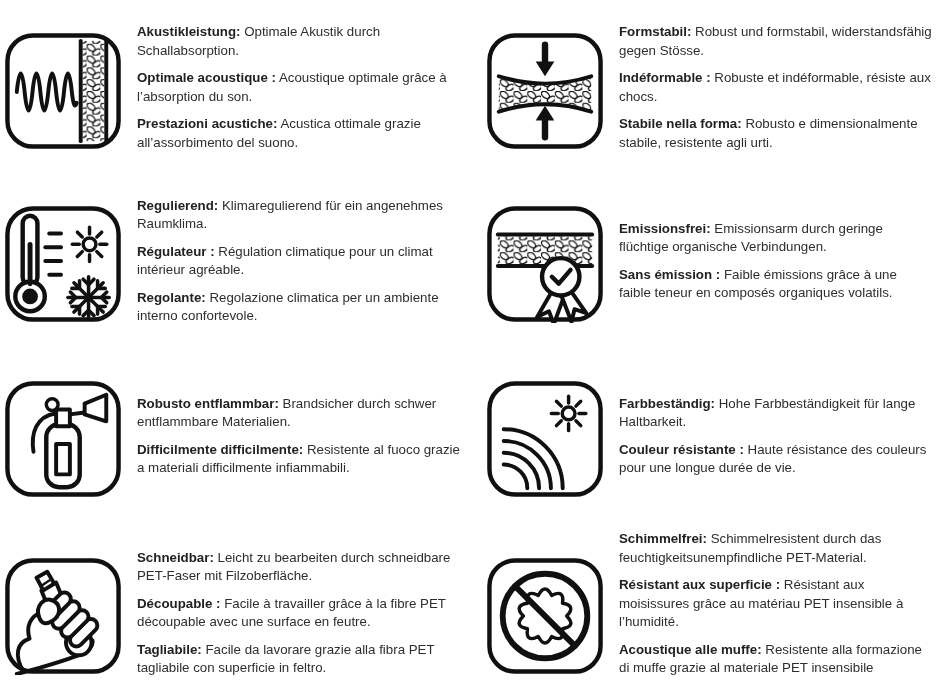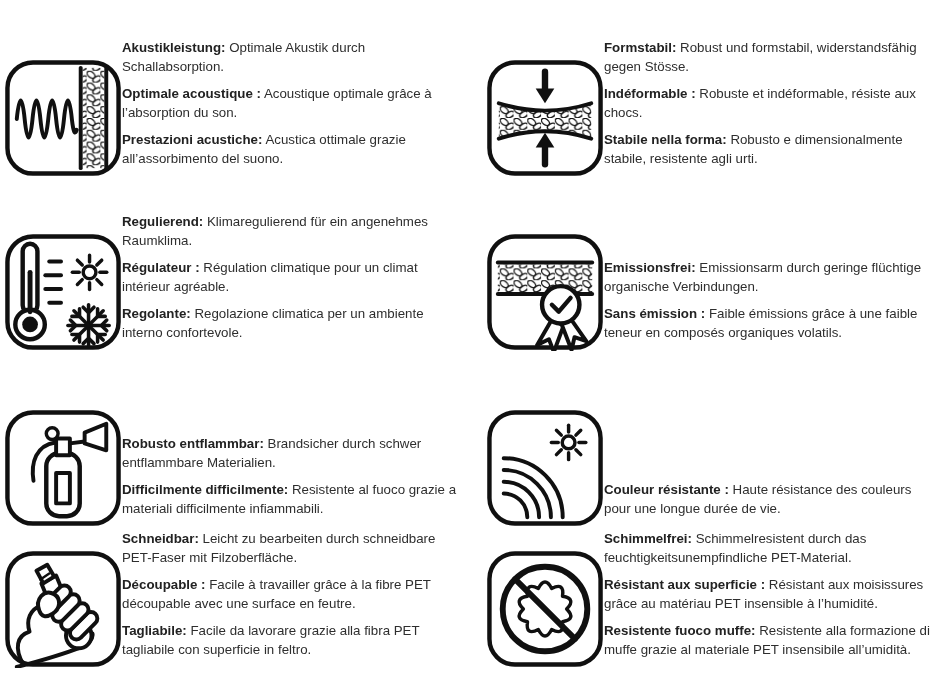--- a/index.html
+++ b/index.html
@@ -1,18 +1,18 @@
 <!DOCTYPE html>
 <html><head>
 <meta charset="utf-8">
 <style>
   html,body{margin:0;padding:0;background:#ffffff;}
   body{width:936px;height:680px;font-family:"Liberation Sans",sans-serif;color:#2e2e2e;overflow:hidden;}
   .grid{display:grid;grid-template-columns:468px 468px;grid-template-rows:173px 174px 176px auto;padding-top:4px;box-sizing:border-box;}
-  .cell{display:flex;align-items:flex-end;padding-left:4px;padding-right:6px;box-sizing:border-box;}
+  .cell{display:flex;align-items:center;gap:15px;padding-left:4px;padding-right:6px;box-sizing:border-box;}
   .cell:nth-child(even){padding-left:18px;padding-right:4px;}
   .icon{flex:0 0 118px;width:118px;height:118px;}
   .icon svg{display:block;width:118px;height:118px;}
   .txt{flex:1 1 auto;padding-top:3px;min-width:0;}
   .txt p{margin:0 0 9px 0;font-size:13.3px;line-height:18.5px;}
   .txt b{font-weight:700;color:#222222;}
   
   .fr{fill:#ffffff;stroke:#101010;stroke-width:4.5;}
   .s{fill:none;stroke:#101010;stroke-linecap:round;stroke-linejoin:round;}
   .w{fill:#ffffff;stroke:#101010;stroke-linejoin:round;stroke-linecap:round;}
@@ -180,20 +180,21 @@
             <use href="#rayB" transform="rotate(270)"></use>
           <use href="#rayB" transform="rotate(315)"></use>
         </g>
         <path class="s" stroke-width="4" d="M18,86 A24,24 0 0 1 42,110"></path>
         <path class="s" stroke-width="4" d="M18,74 A36,36 0 0 1 54,110"></path>
         <path class="s" stroke-width="4" d="M18,62 A48,48 0 0 1 66,110"></path>
         <path class="s" stroke-width="4" d="M18,50 A60,60 0 0 1 78,110"></path>
       </svg>
     </div>
     <div class="txt">
+      <p><b>Farbbeständig:</b> <span>Hohe Farbbeständigkeit für lange Haltbarkeit.</span></p>
       <p><b>Couleur résistante :</b> <span>Haute résistance des couleurs pour une longue durée de vie.</span></p>
     </div>
   </div>
 
   <div class="cell">
     <div class="icon">
       <svg viewBox="0 0 120 120">
         <rect class="fr" x="3.5" y="3.5" width="113" height="113" rx="26"></rect>
         <path class="s" stroke-width="4" d="M20,117 C10,100 13,87 26,83 C22,71 27,60 37,57"></path>
         <path class="s" stroke-width="4" d="M13,119 C36,113 60,106 78,99 C87,95 91,91 90,85"></path>
@@ -220,17 +221,17 @@
       <svg viewBox="0 0 120 120">
         <rect class="fr" x="3.5" y="3.5" width="113" height="113" rx="26"></rect>
         <path class="s" stroke-width="3.5" d="M82,60 Q92.3,70.5 77.8,72.9 Q80,87.5 66.8,80.9 Q60,94 53.2,80.9 Q40,87.5 42.2,72.9 Q27.7,70.5 38,60 Q27.7,49.5 42.2,47.1 Q40,32.5 53.2,39.1 Q60,26 66.8,39.1 Q80,32.5 77.8,47.1 Q92.3,49.5 82,60 Z"></path>
         <circle class="s" stroke-width="6" cx="60" cy="60" r="43"></circle>
         <line class="s" stroke-width="6" x1="29.6" y1="29.6" x2="90.4" y2="90.4"></line>
       </svg>
     </div>
     <div class="txt">
       <p><b>Schimmelfrei:</b> <span>Schimmelresistent durch das feuchtigkeitsunempfindliche PET-Material.</span></p>
       <p><b>Résistant aux superficie :</b> <span>Résistant aux moisissures grâce au matériau PET insensible à l’humidité.</span></p>
-      <p><b>Resistente fuoco muffe:</b> <span>Resistente alla formazione di muffe grazie al materiale PET insensibile all’umidità.</span></p>
+      <p><b>Acoustique alle muffe:</b> <span>Resistente alla formazione di muffe grazie al materiale PET insensibile all’umidità.</span></p>
     </div>
   </div>
 
 </div>
 
 </body></html>

